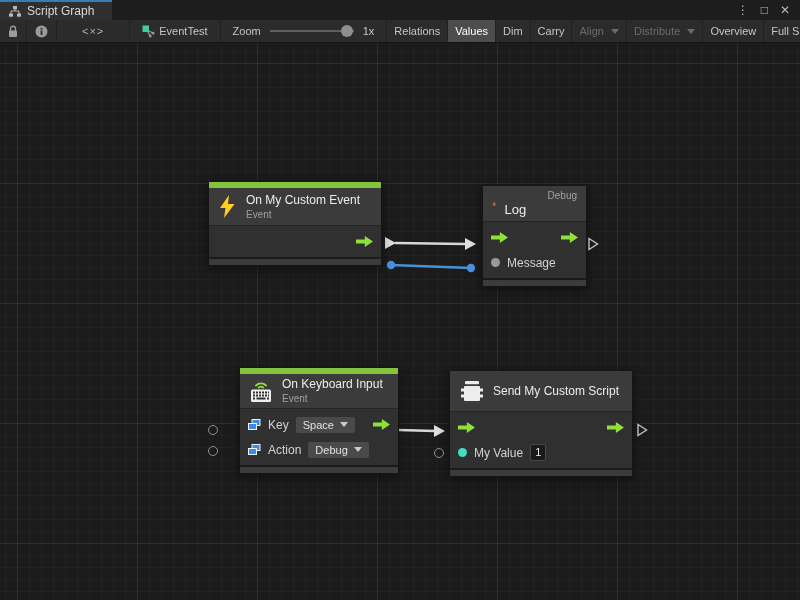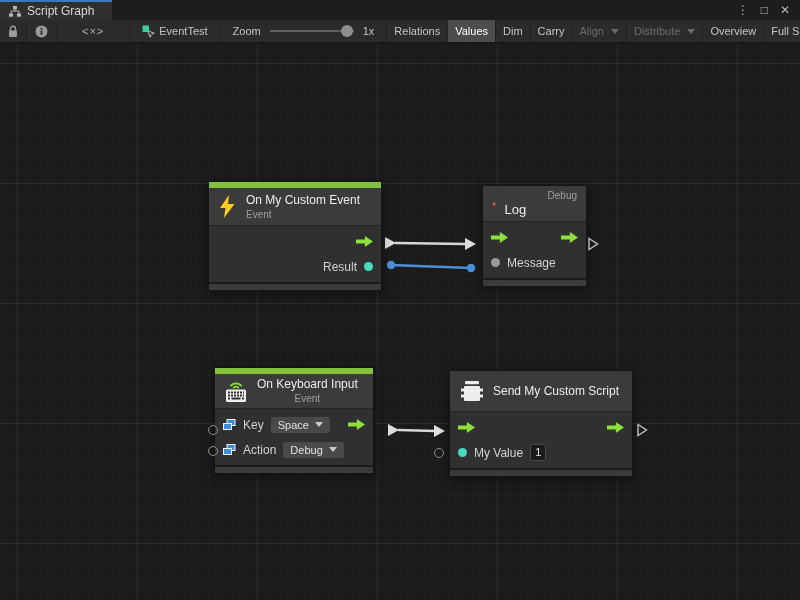--- a/index.html
+++ b/index.html
@@ -189,24 +189,20 @@
       </svg>
       <div>
         <div class="ntitle">On My Custom Event</div>
         <div class="nsub">Event</div>
       </div>
     </div>
     <div class="nbody">
       <div class="nrow right">
         <div class="flow-arrow"></div>
       </div>
-      <div class="nrow right">
-        <span>Result</span>
-        <span class="dot teal"></span>
-      </div>
     </div>
     <div class="nfoot"></div>
   </div>
 
   <div class="node" style="left:482px; top:142px; width:105px;">
     <div class="nhead" style="padding:4px 9px;">
       <svg width="26" height="26" viewBox="0 0 26 26">
         <path d="M8.5 8.5 V4.2 L11.2 6.4 h3.6 L17.5 4.2 V8.5 Z" fill="#d8d8d8"></path>
         <g stroke="#e8542f" stroke-width="1.7" stroke-linecap="round">
           <path d="M6.5 12.5 L2.5 10.5"></path>
@@ -229,21 +225,21 @@
         <div class="flow-arrow"></div>
       </div>
       <div class="nrow">
         <span class="dot gray"></span>
         <span>Message</span>
       </div>
     </div>
     <div class="nfoot"></div>
   </div>
 
-  <div class="node" style="left:214px; top:324px; width:160px;text-align:center;">
+  <div class="node" style="left:239px; top:324px; width:160px;">
     <div class="strip"></div>
     <div class="nhead" style="padding:3px 8px 4px;">
       <svg width="26" height="26" viewBox="0 0 26 26">
         <g stroke="#8ce03c" stroke-width="1.8" fill="none" stroke-linecap="round">
           <path d="M8 7.5 a7 7 0 0 1 10 0"></path>
           <path d="M10.7 9.6 a3.6 3.6 0 0 1 4.6 0"></path>
         </g>
         <rect x="3" y="11.5" width="20" height="12.5" rx="1.5" fill="#efefef"></rect>
         <g fill="#2f2f2f">
           <rect x="5" y="13.5" width="2" height="2"></rect>

